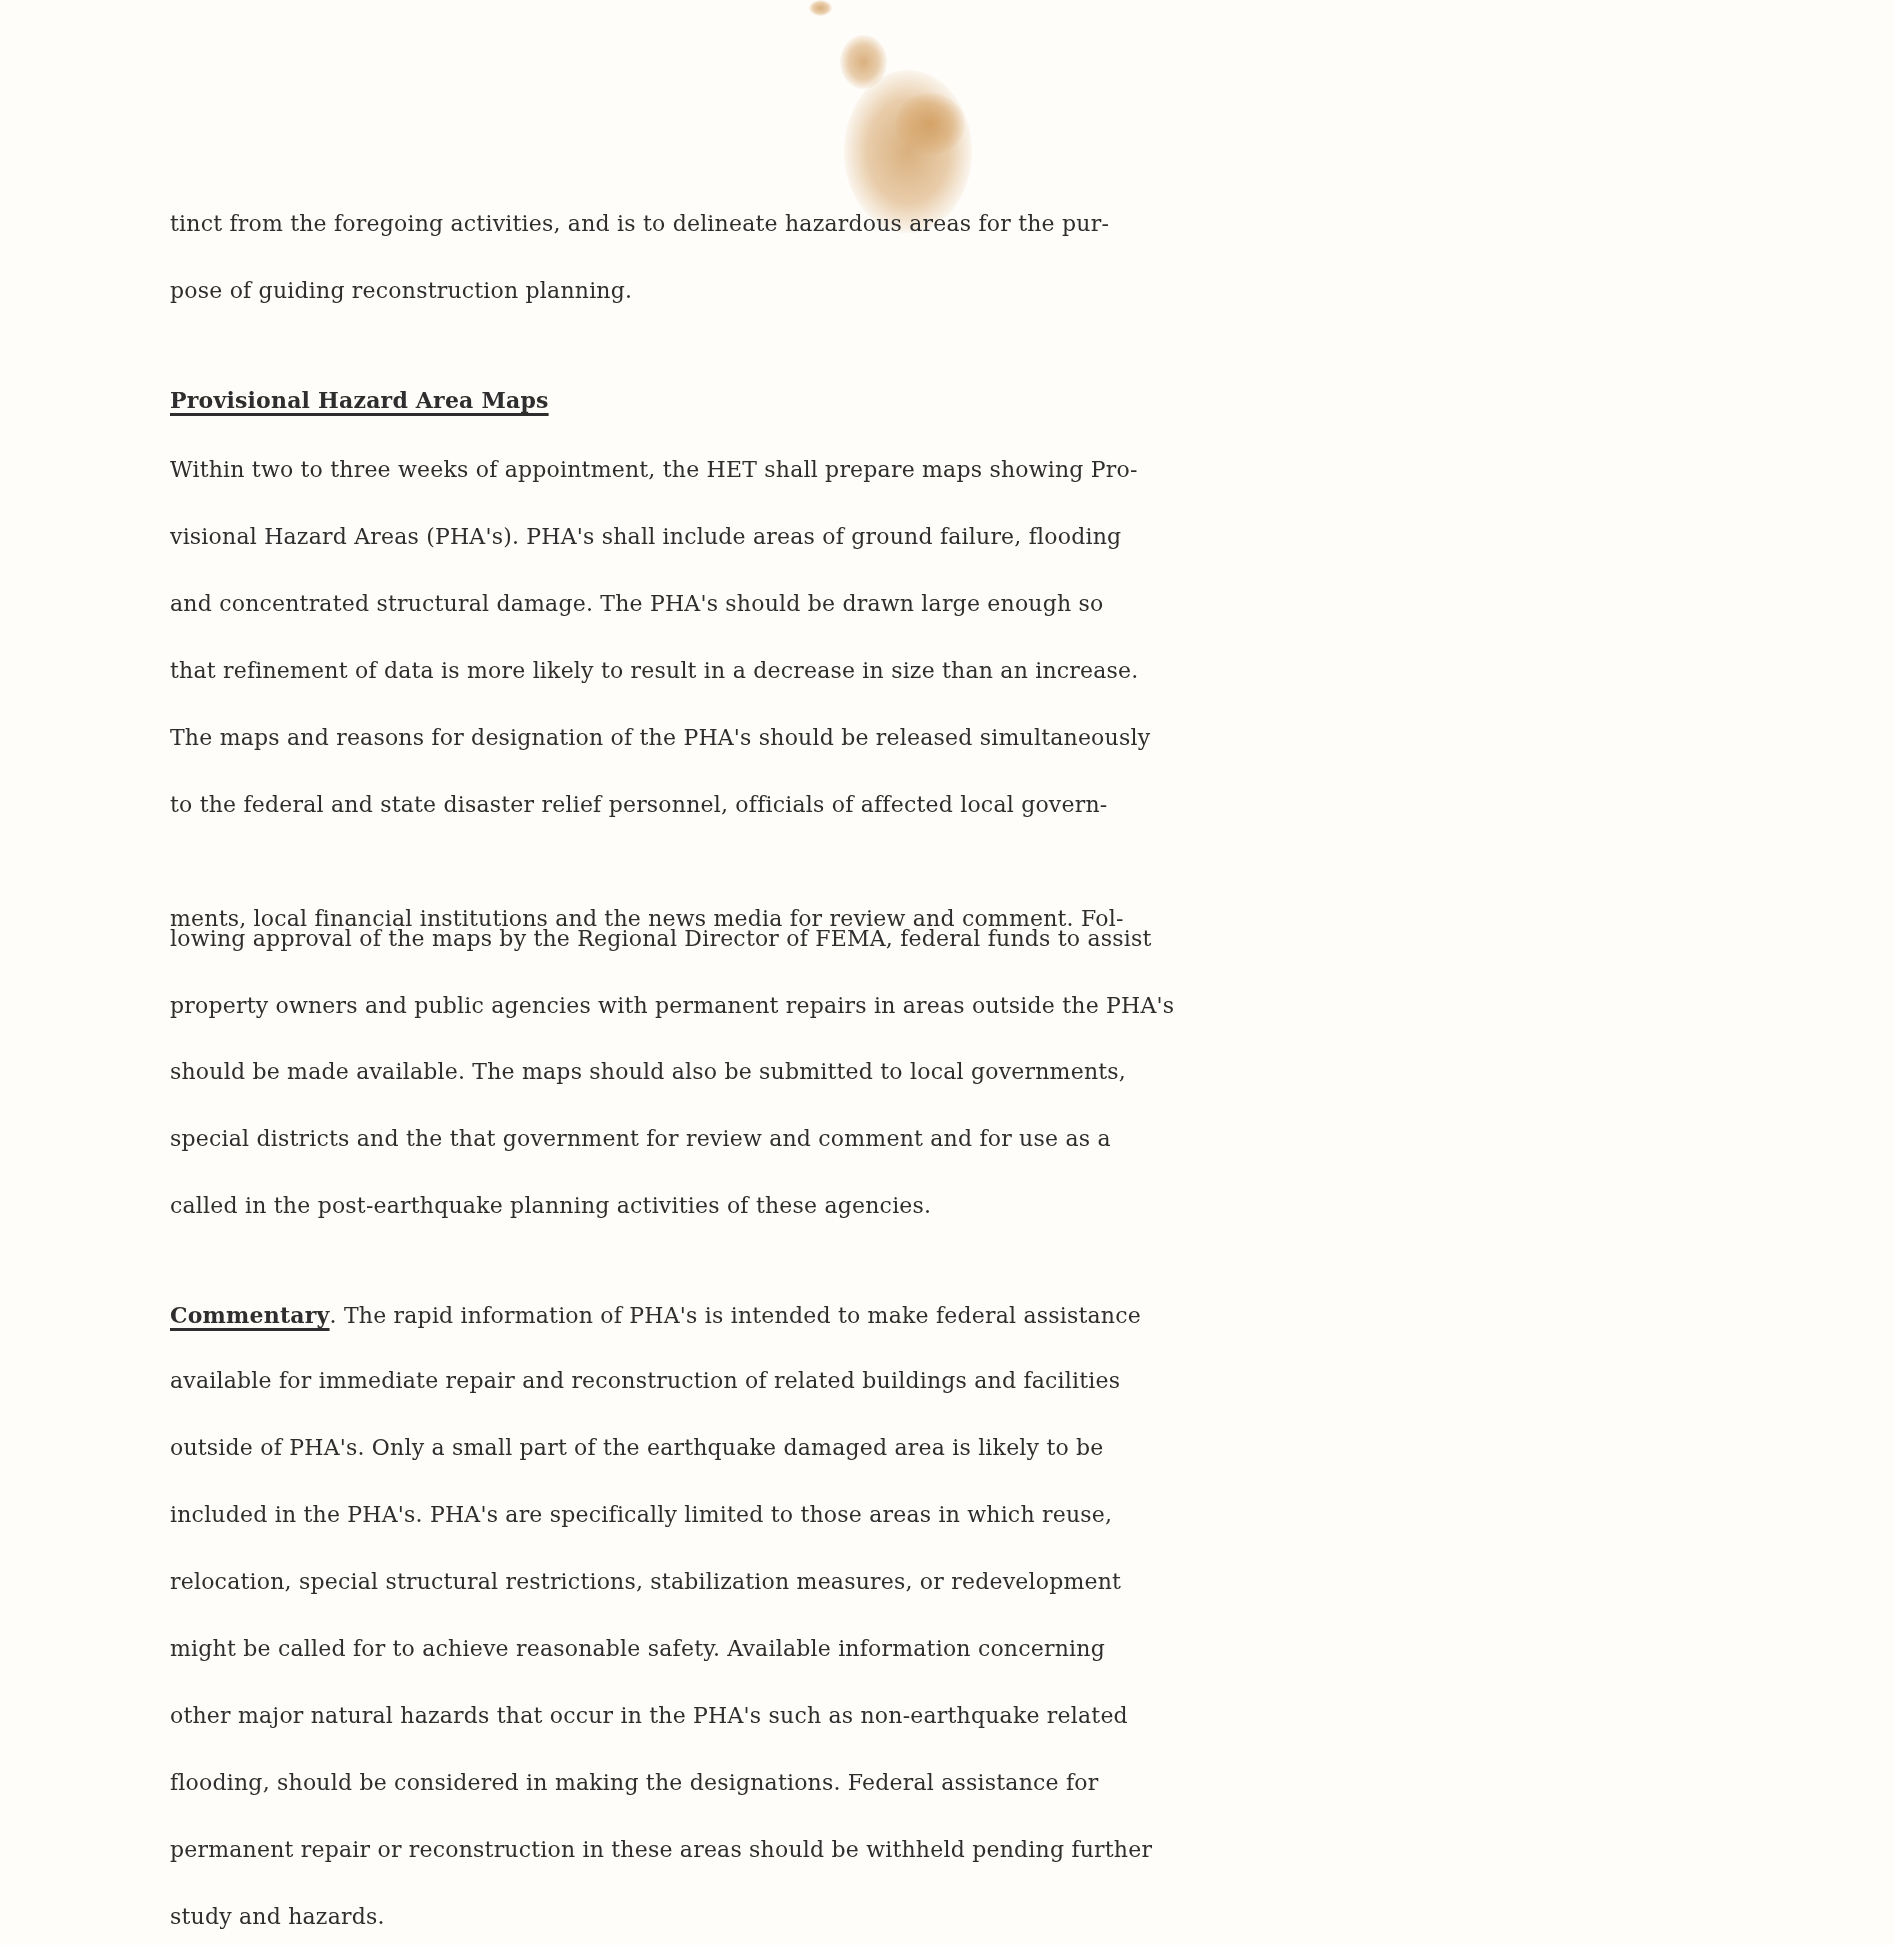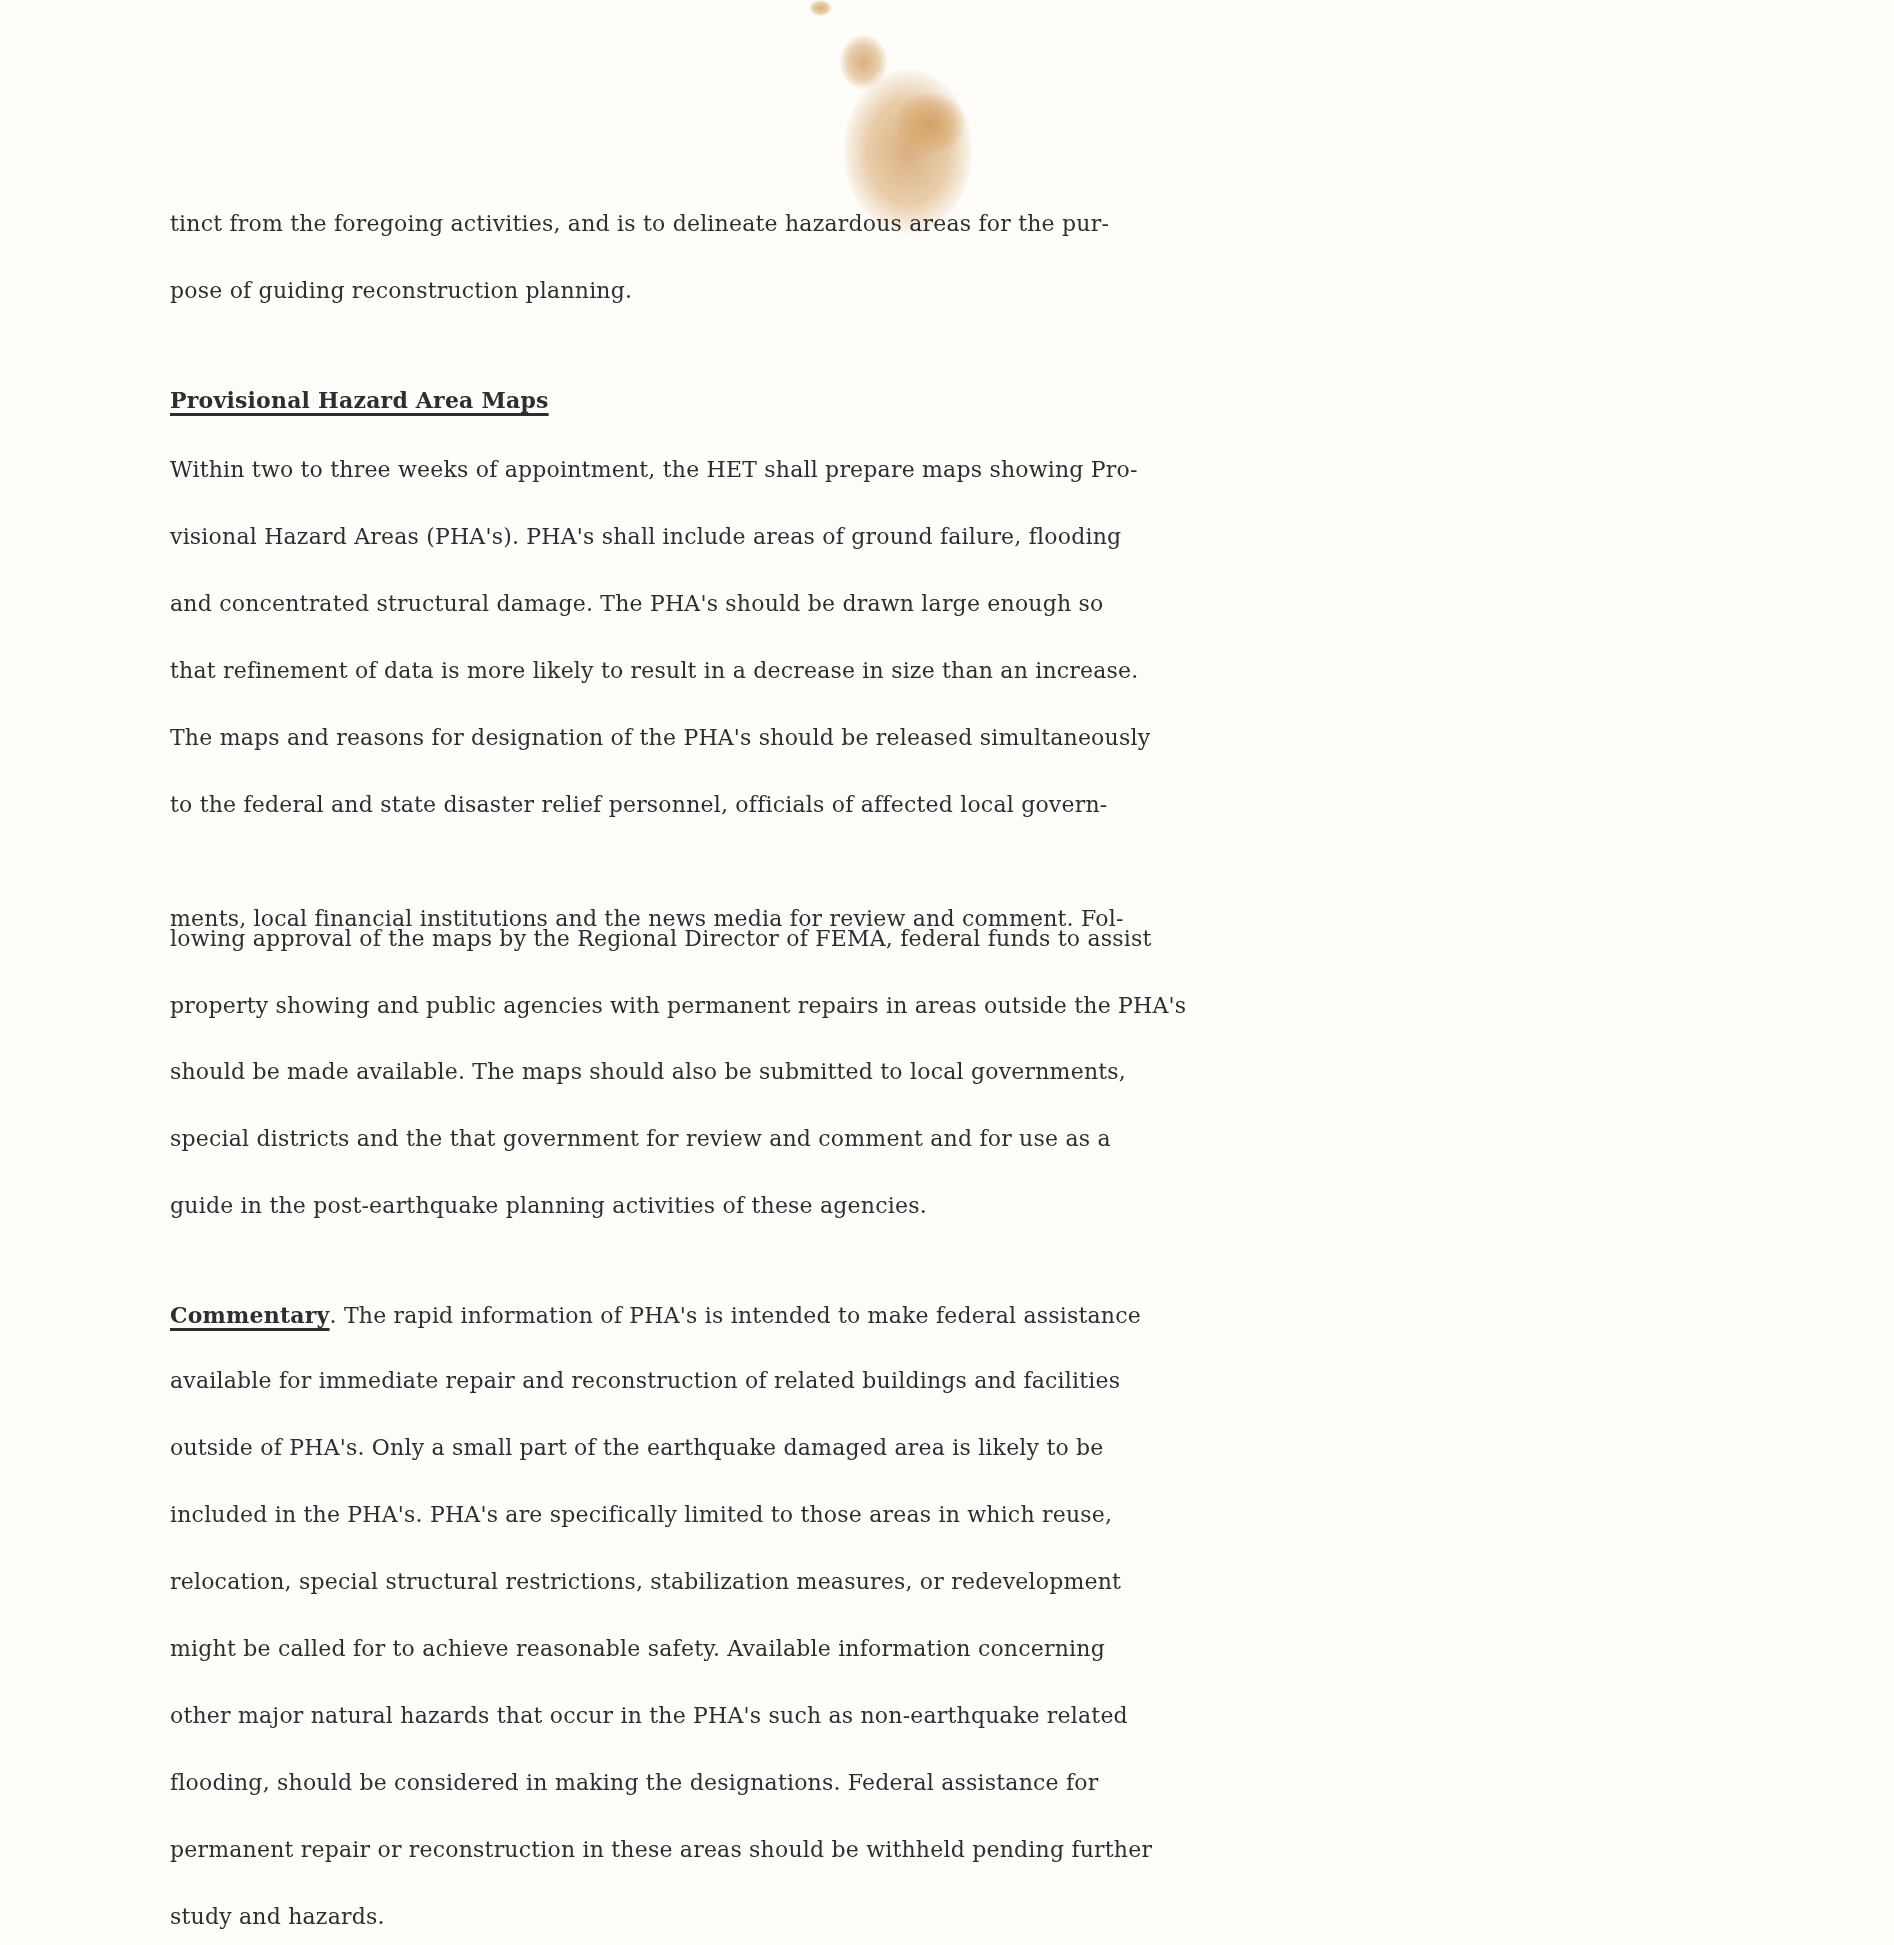--- a/index.html
+++ b/index.html
@@ -49,24 +49,24 @@
   <div class="line u" style="top:389px">Provisional Hazard Area Maps</div>
 
   <div class="line" style="top:459px">Within two to three weeks of appointment, the HET shall prepare maps showing Pro-</div>
   <div class="line" style="top:526px">visional Hazard Areas (PHA's).  PHA's shall include areas of ground failure, flooding</div>
   <div class="line" style="top:593px">and concentrated structural damage.  The PHA's should be drawn large enough so</div>
   <div class="line" style="top:660px">that refinement of data is more likely to result in a decrease in size than an increase.</div>
   <div class="line" style="top:727px">The maps and reasons for designation of the PHA's should be released simultaneously</div>
   <div class="line" style="top:794px">to the federal and state disaster relief personnel, officials of affected local govern-</div>
   <div class="line" style="top:908px">ments, local financial institutions and the news media for review and comment.  Fol-</div>
   <div class="line" style="top:928px">lowing approval of the maps by the Regional Director of FEMA, federal funds to assist</div>
-  <div class="line" style="top:995px">property showing and public agencies with permanent repairs in areas outside the PHA's</div>
+  <div class="line" style="top:995px">property owners and public agencies with permanent repairs in areas outside the PHA's</div>
   <div class="line" style="top:1061px">should be made available.  The maps should also be submitted to local governments,</div>
   <div class="line" style="top:1128px">special districts and the that government for review and comment and for use as a</div>
-  <div class="line" style="top:1195px">guide in the post-earthquake planning activities of these agencies.</div>
+  <div class="line" style="top:1195px">called in the post-earthquake planning activities of these agencies.</div>
 
   <div class="line" style="top:1304px">
     <span class="u">Commentary</span><span>.  The rapid information of PHA's is intended to make federal assistance</span>
   </div>
   <div class="line" style="top:1370px">available for immediate repair and reconstruction of related buildings and facilities</div>
   <div class="line" style="top:1437px">outside of PHA's.  Only a small part of the earthquake damaged area is likely to be</div>
   <div class="line" style="top:1504px">included in the PHA's.  PHA's are specifically limited to those areas in which reuse,</div>
   <div class="line" style="top:1571px">relocation, special structural restrictions, stabilization measures, or redevelopment</div>
   <div class="line" style="top:1638px">might be called for to achieve reasonable safety.  Available information concerning</div>
   <div class="line" style="top:1705px">other major natural hazards that occur in the PHA's such as non-earthquake related</div>

